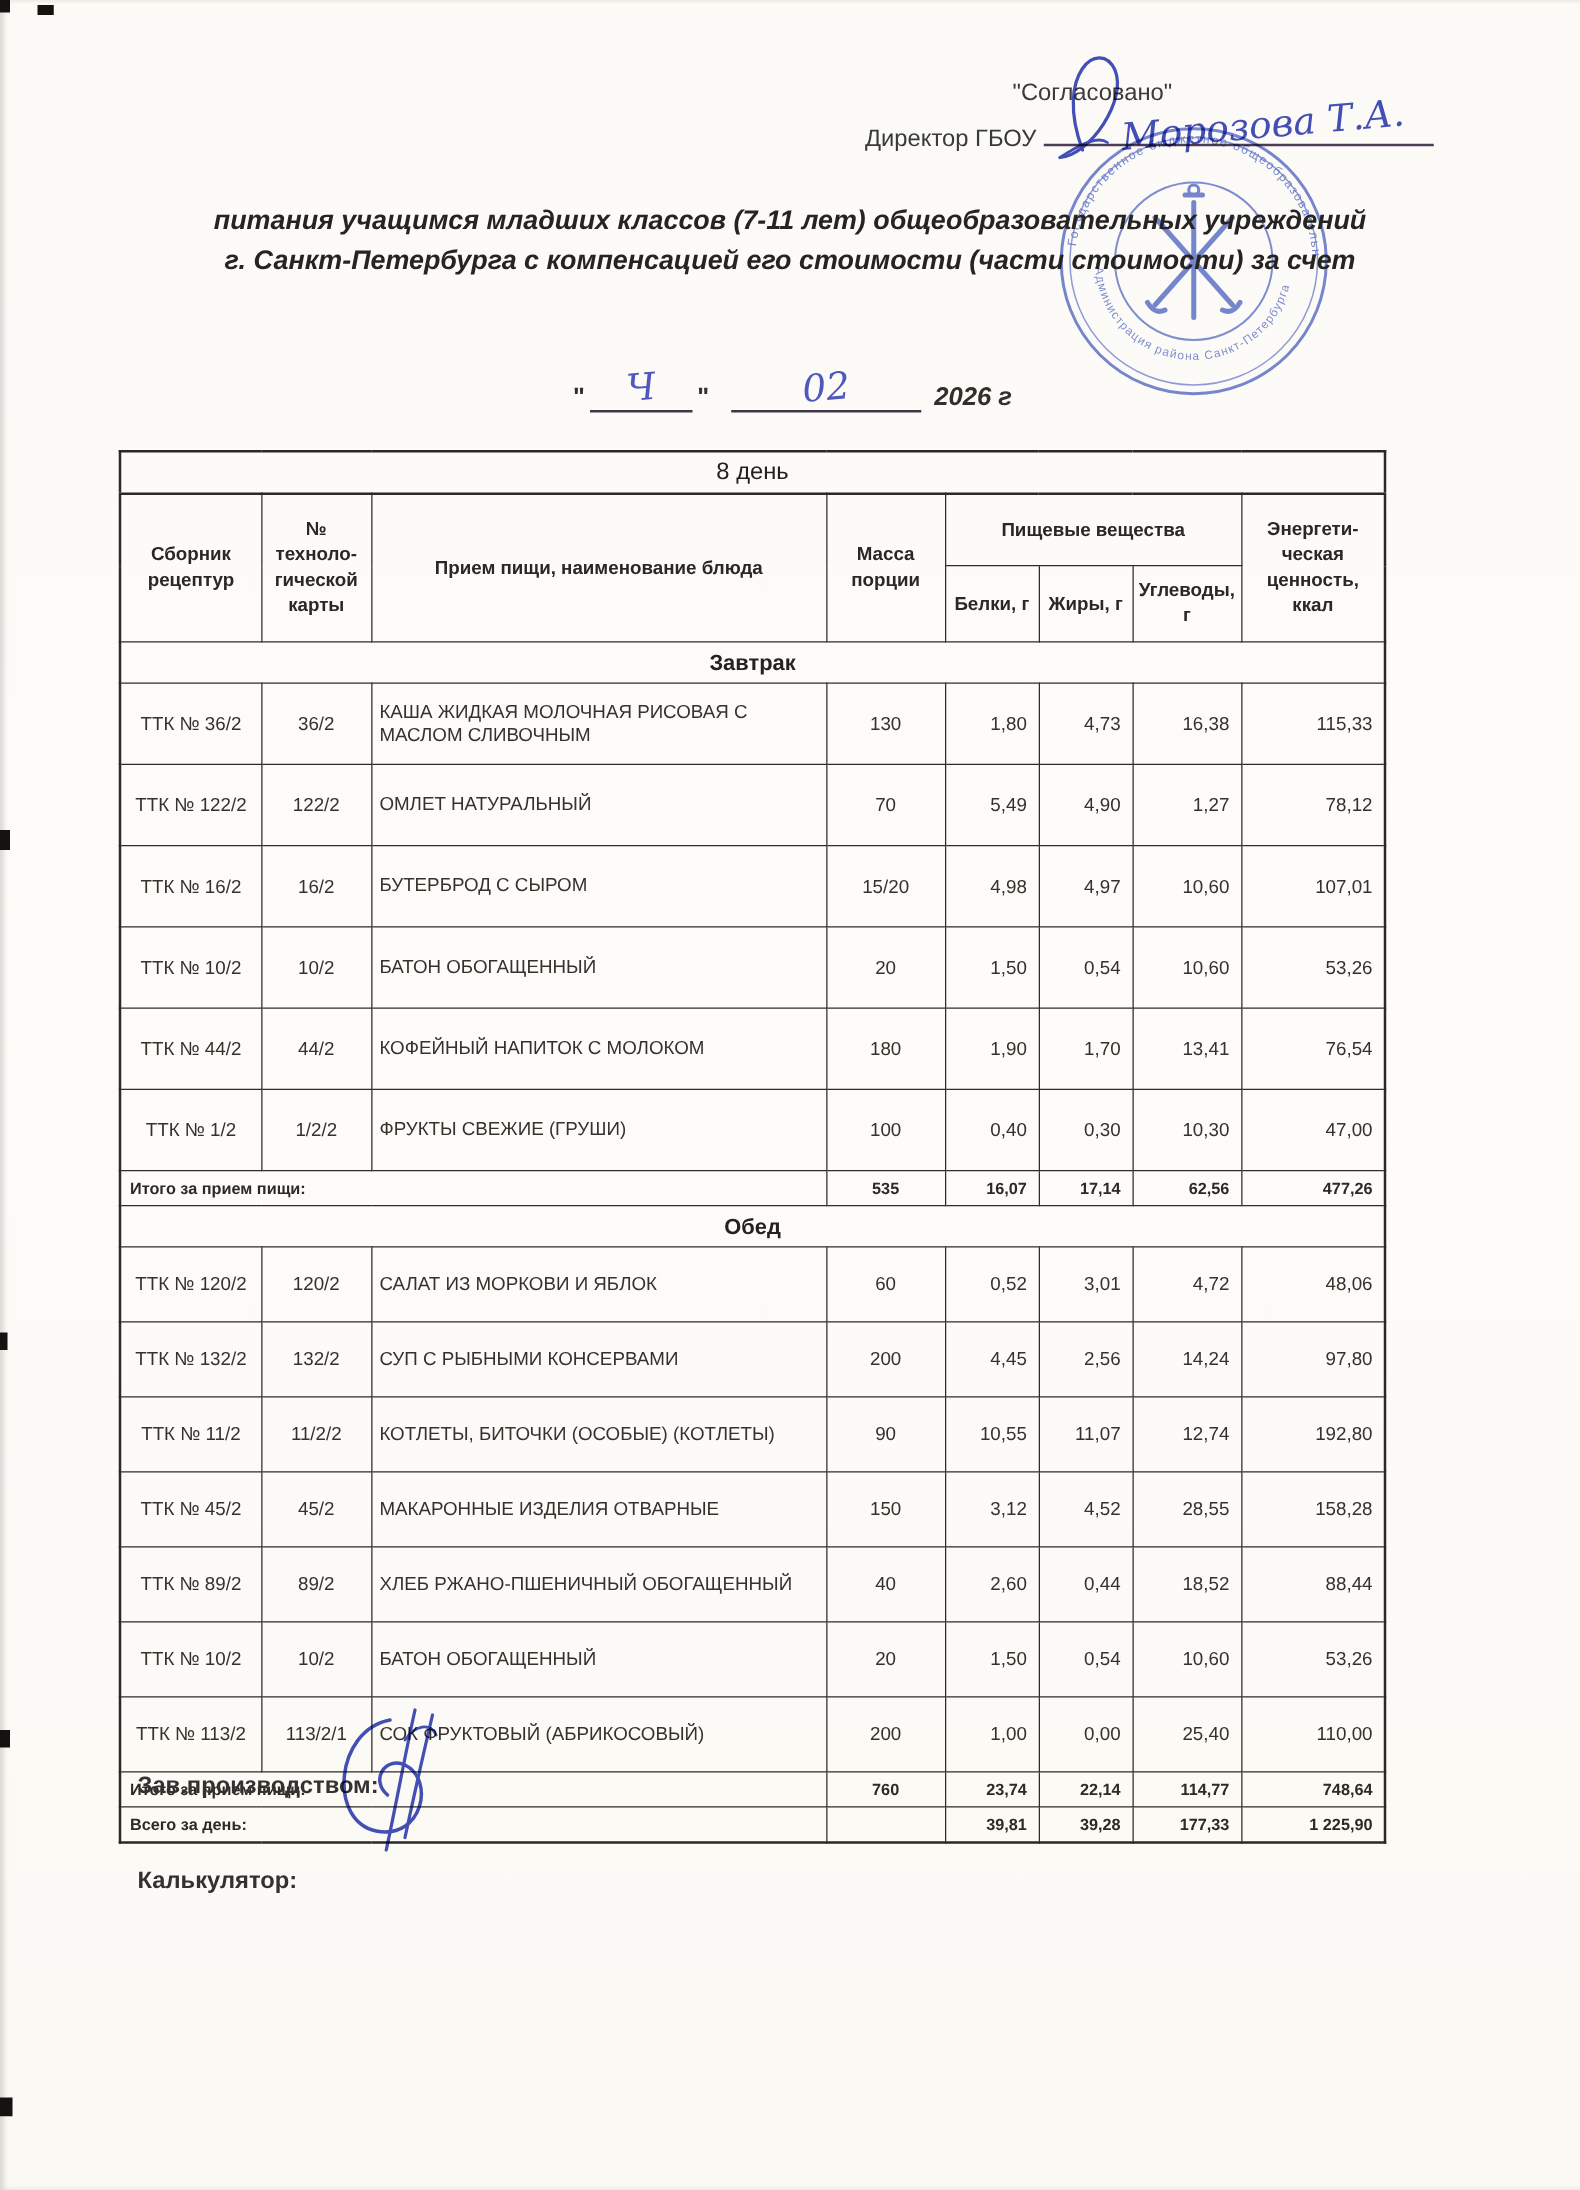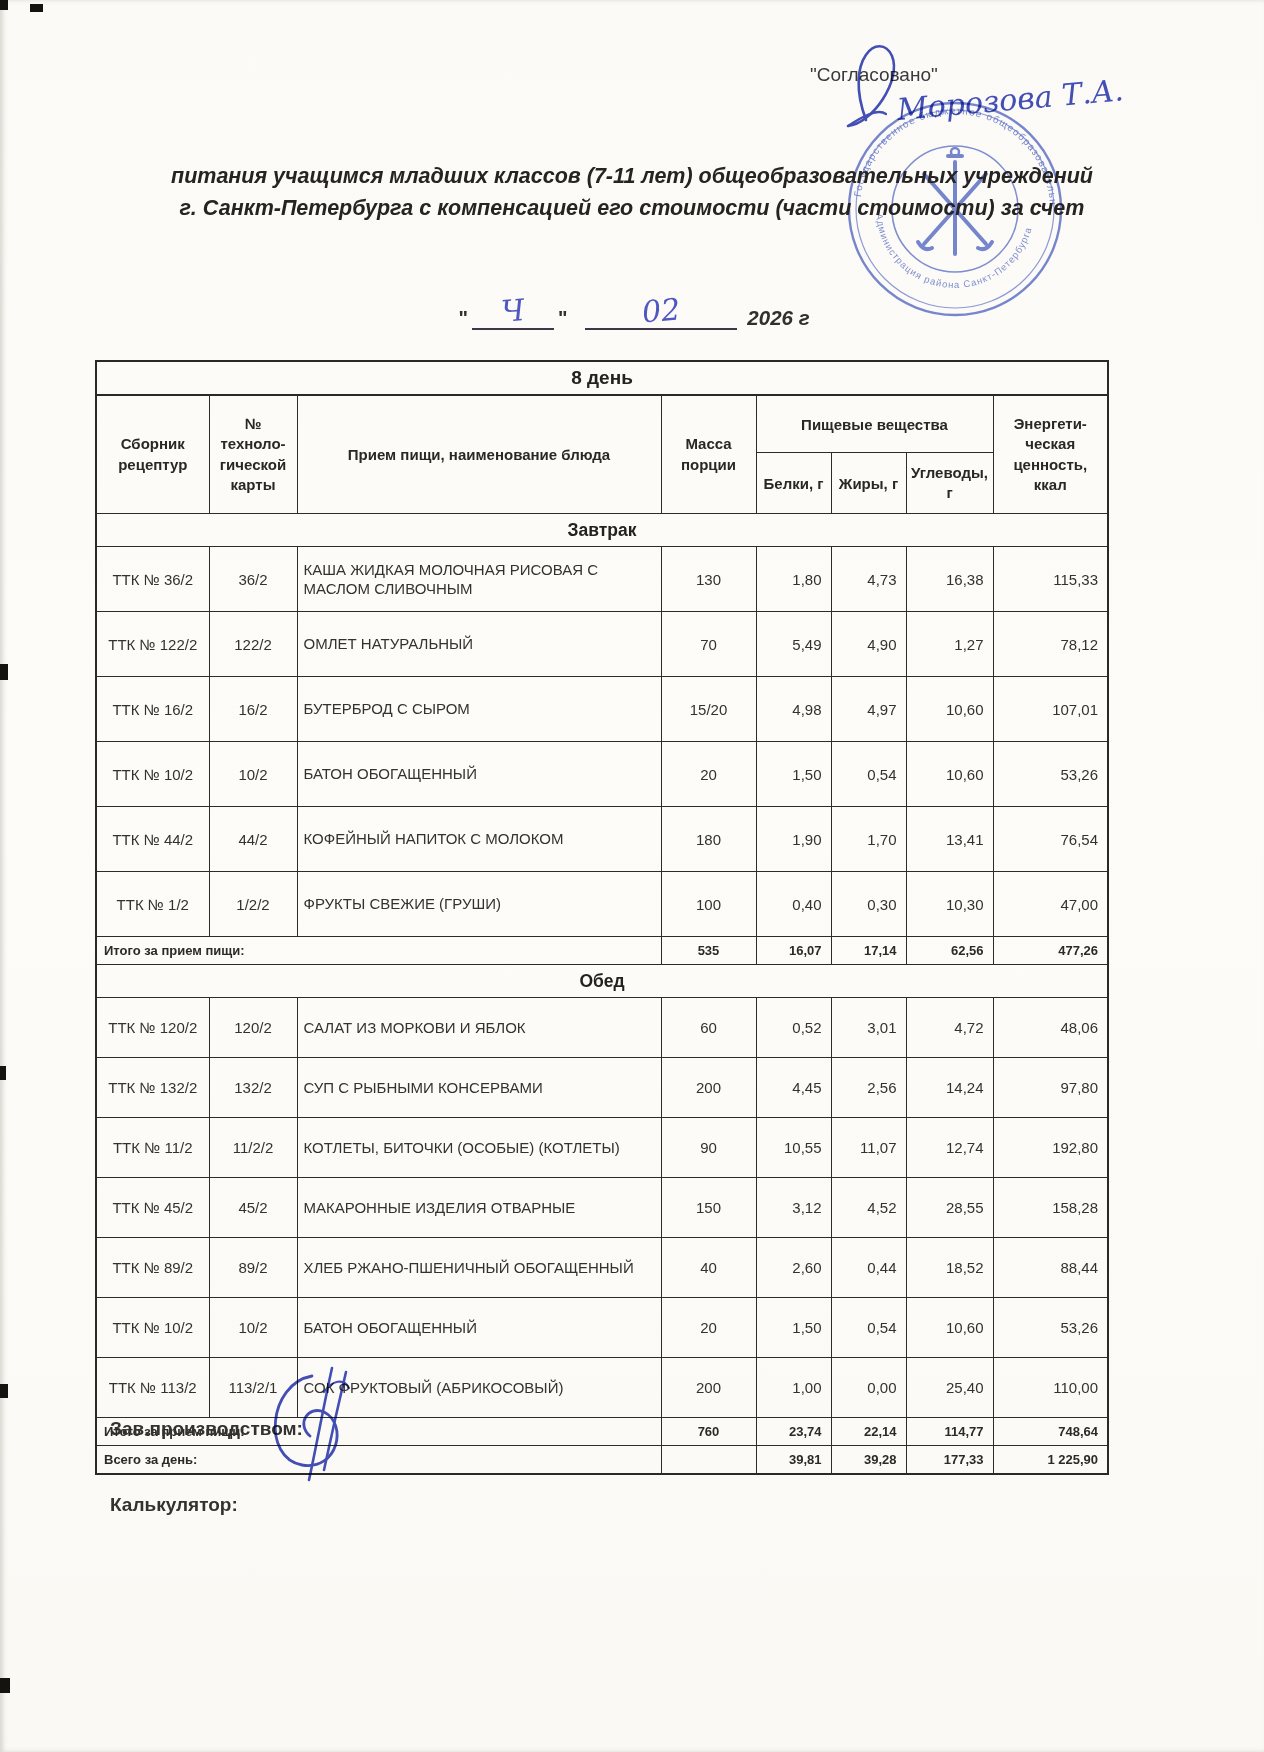--- a/index.html
+++ b/index.html
@@ -27,21 +27,21 @@
   .u1{width:82px;}
   .u2{width:152px;margin-left:14px;}
   .hand{position:absolute;left:0;right:0;bottom:0;color:#5058c0;font-size:30px;font-style:italic;
     transform:rotate(-5deg);font-family:"DejaVu Serif",serif;}
   .year{font-weight:bold;font-style:italic;margin-left:10px;font-size:20.5px;}
 
   
   table.menu{position:absolute;left:95px;top:360px;width:1012px;border-collapse:collapse;table-layout:fixed;
     border:2.5px solid #2b2926;}
   table.menu td,table.menu th{border:1.6px solid #2e2b28;font-family:"Liberation Sans",sans-serif;}
-  .day-cell{height:30px;text-align:center;font-weight:bold;font-size:19px;color:#242220;
+  .day-cell{height:30px;text-align:center;font-weight:normal;font-size:19px;color:#242220;
     border-bottom:2.4px solid #2b2926 !important;}
   th{font-weight:bold;font-size:15px;color:#2a2826;text-align:center;vertical-align:middle;padding:3px;}
   .th-pre{white-space:pre-line;line-height:1.35;}
   .h-nutr{height:50px;margin-top:23px;}
   .h-sub{height:54px;}
   .section-cell{height:30px;text-align:center;font-weight:bold;font-size:17.5px;color:#242220;
     border-top:2.4px solid #2b2926;border-bottom:2.4px solid #2b2926;}
   .item-row td{vertical-align:middle;font-size:15px;color:#35322e;}
   .bfast td{height:60px;}
   .lunch td{height:55px;}
@@ -69,20 +69,23 @@
 <div class="page">
 
   <div class="mark" style="left:0;top:0;width:8px;height:10px;"></div>
   <div class="mark" style="left:30px;top:4px;width:13px;height:8px;"></div>
   <div class="mark" style="left:0;top:664px;width:8px;height:16px;"></div>
   <div class="mark" style="left:0;top:1066px;width:6px;height:14px;"></div>
   <div class="mark" style="left:0;top:1384px;width:8px;height:14px;"></div>
   <div class="mark" style="left:0;top:1678px;width:10px;height:15px;"></div>
 
   <div class="agreed">"Согласовано"</div>
+  <div class="director-row">
+    <span>Директор ГБОУ</span><span class="sig-line"></span>
+  </div>
 
   <svg class="stamp" width="234" height="234" viewBox="0 0 234 234">
     <defs>
       <path id="arcTop" d="M 22,117 A 95,95 0 1 1 212,117"></path>
       <path id="arcBot" d="M 38,117 A 79,79 0 0 0 196,117"></path>
     </defs>
     <circle cx="117" cy="117" r="106" fill="none" stroke="#3d55c0" stroke-width="2.4" opacity=".85"></circle>
     <circle cx="117" cy="117" r="99" fill="none" stroke="#3d55c0" stroke-width="1.2" opacity=".7"></circle>
     <circle cx="117" cy="117" r="63" fill="none" stroke="#3d55c0" stroke-width="1.6" opacity=".8"></circle>
     <text fill="#3d55c0" font-size="10" letter-spacing="1.2" opacity=".85" font-family="Liberation Sans, sans-serif">

